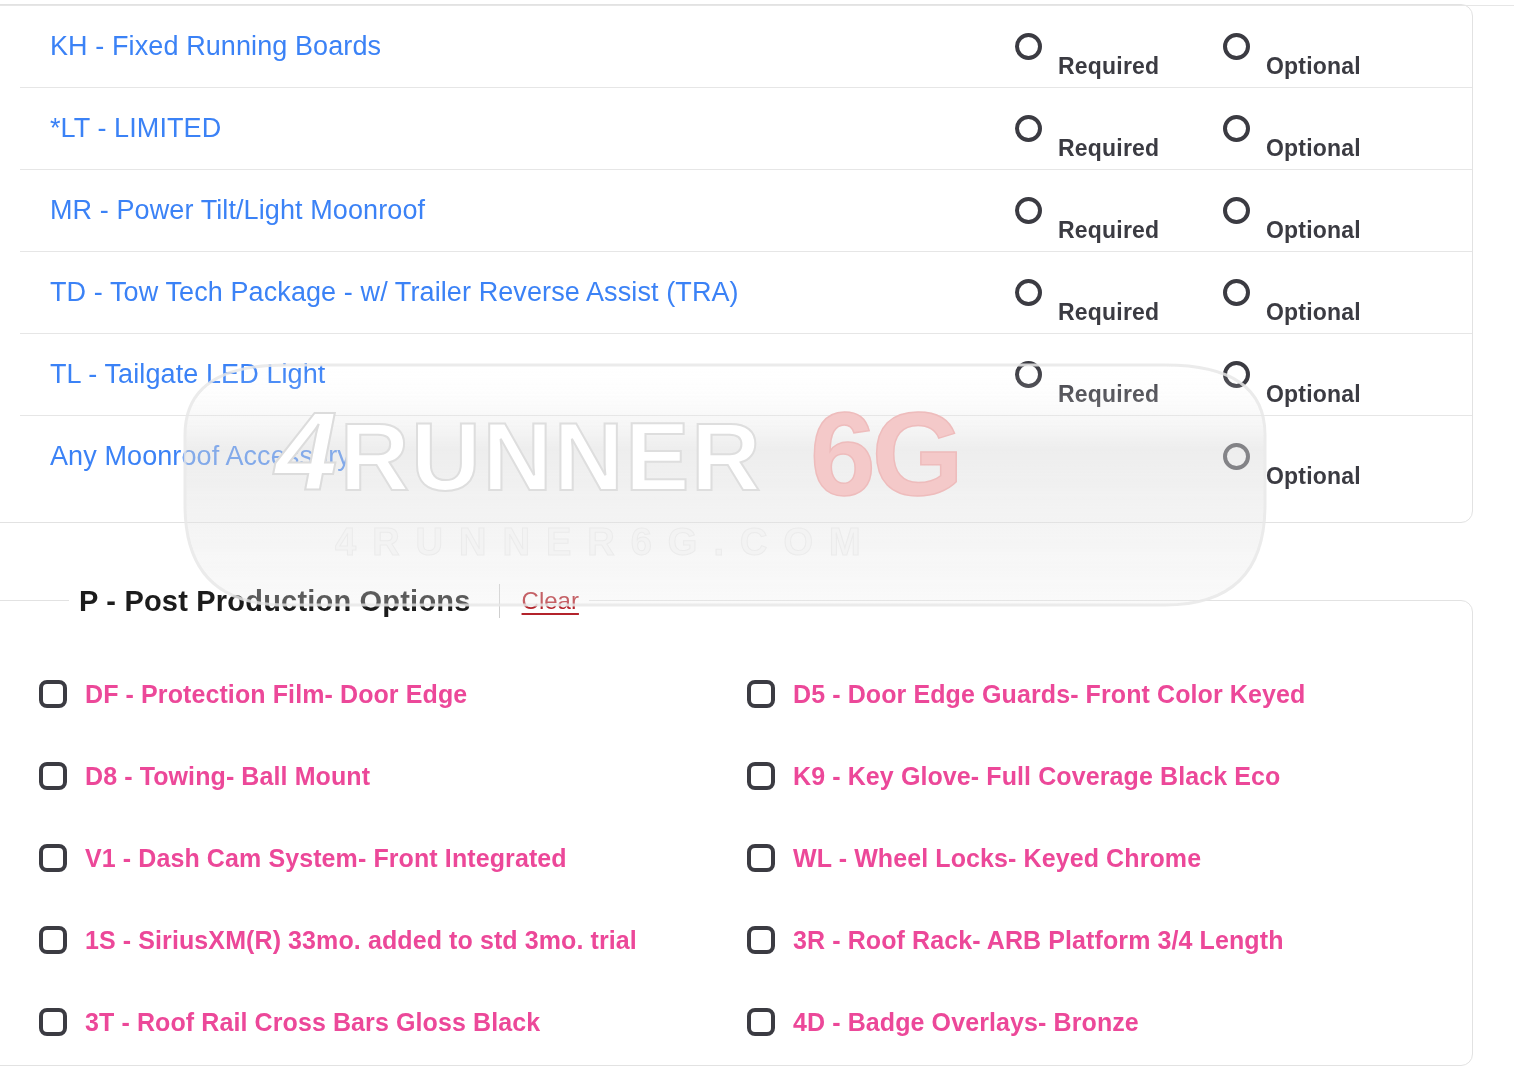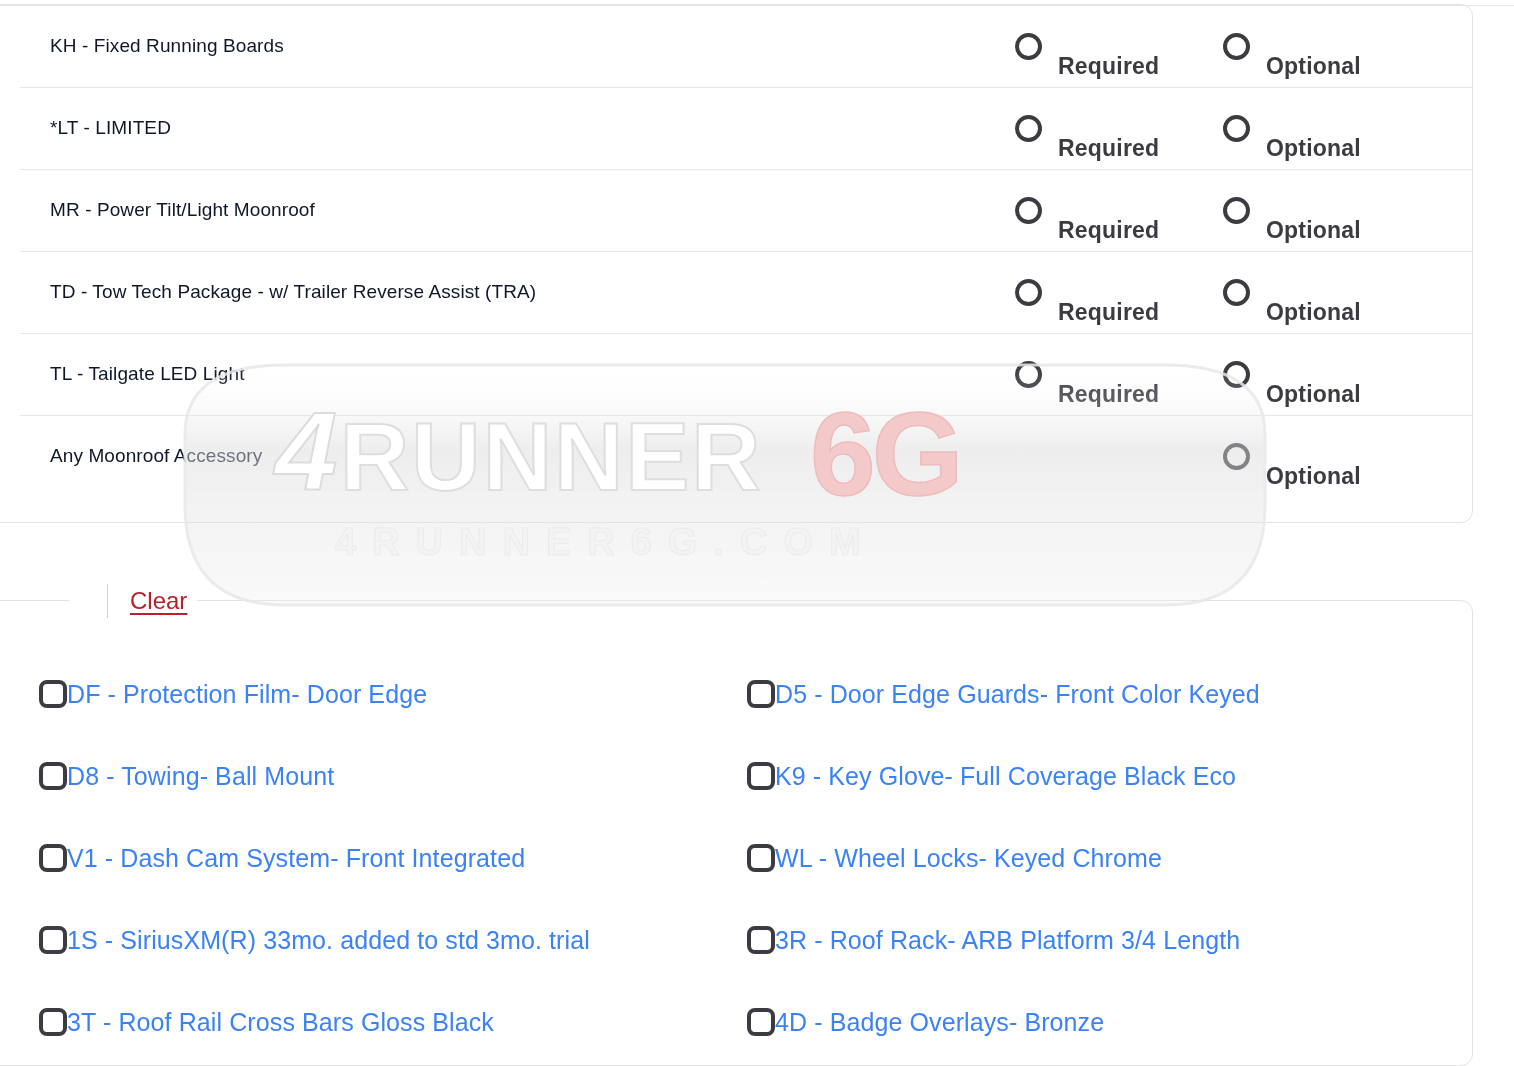--- a/index.html
+++ b/index.html
@@ -67,23 +67,23 @@
     content: "";
     position: absolute;
     left: 20px;
     right: 42px;
     top: 0;
     height: 1px;
     background: #e6e6e6;
   }
 
   .opt-label {
-    font-size: 19px;
+    font-size: 27px;
     font-weight: 400;
-    color: #0f172a;
+    color: #3b82f6;
     letter-spacing: 0.1px;
     white-space: nowrap;
     flex: 1 1 auto;
   }
 
   .choices {
     flex: 0 0 auto;
     display: flex;
     align-items: center;
     width: 437px;
@@ -188,23 +188,24 @@
   .cb-box {
     width: 28px;
     height: 28px;
     border: 4px solid #3b3b42;
     border-radius: 8px;
     background: #ffffff;
     flex: 0 0 auto;
   }
 
   .cb-label {
+    margin-left: 18px;
     font-size: 25px;
-    font-weight: 400;
-    color: #3b82f6;
+    font-weight: 700;
+    color: #ec4899;
     white-space: nowrap;
     letter-spacing: 0.1px;
   }
 
   
   .top-hairline {
     position: absolute;
     left: 0;
     top: 5px;
     width: 1514px;
@@ -319,20 +320,21 @@
       <text x="120" y="135" font-family="'Liberation Sans', sans-serif" font-size="112" font-weight="700" font-style="italic" fill="#ffffff" stroke="#dcdcdc" stroke-width="2" letter-spacing="-2">4</text>
       <text x="185" y="135" font-family="'Liberation Sans', sans-serif" font-size="96" font-weight="700" fill="#ffffff" stroke="#dedede" stroke-width="2" letter-spacing="2">RUNNER</text>
       <text x="655" y="140" font-family="'Liberation Sans', sans-serif" font-size="118" font-weight="700" fill="#f4c9c9" stroke="#eebcbc" stroke-width="1.5" letter-spacing="-4">6G</text>
       <text x="180" y="200" font-family="'Liberation Sans', sans-serif" font-size="38" font-weight="700" fill="#f3f3f3" stroke="#ebebeb" stroke-width="1" letter-spacing="16">4RUNNER6G.COM</text>
     </svg>
   </div>
 
   <div class="panel-post">
 
     <div class="legend">
+      <span class="legend-title">P - Post Production Options</span>
       <span class="legend-divider"></span>
       <span class="legend-clear">Clear</span>
     </div>
 
     <div class="cb-grid">
 
       <label class="cb-item">
         <span class="cb-box"></span>
         <span class="cb-label">DF - Protection Film- Door Edge</span>
       </label>

